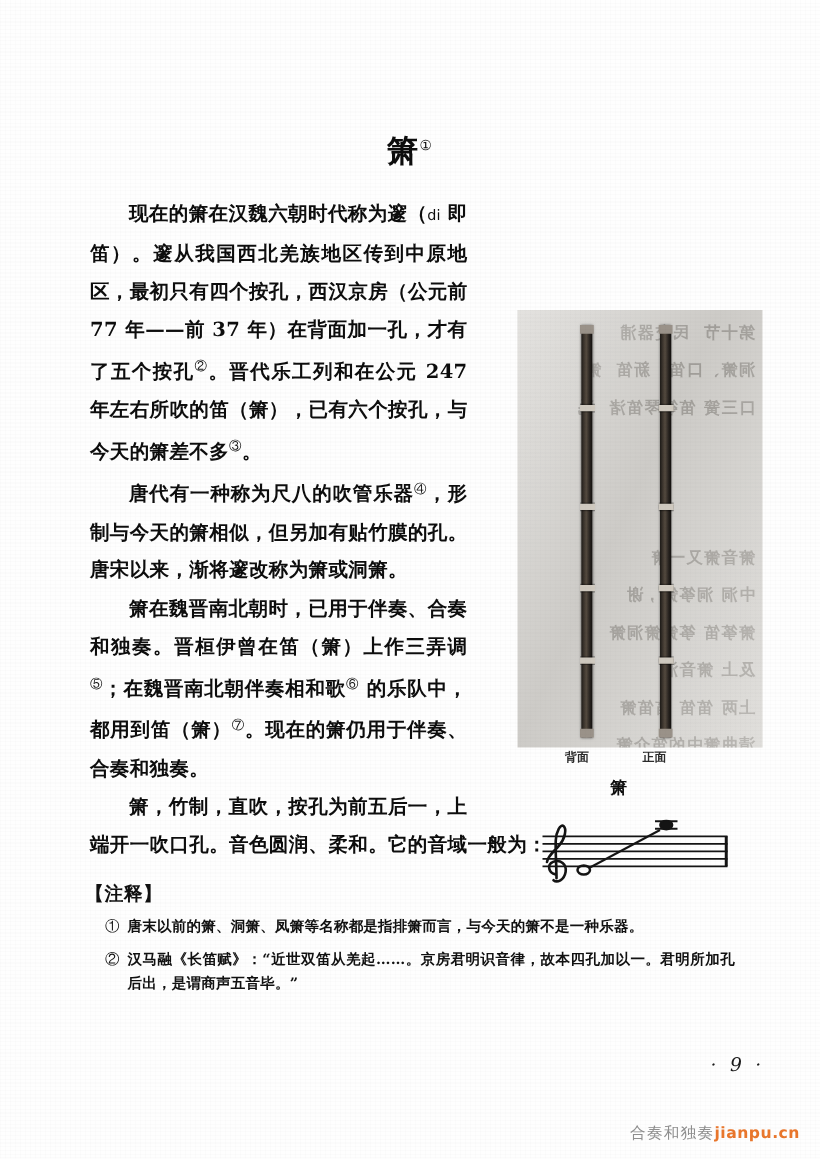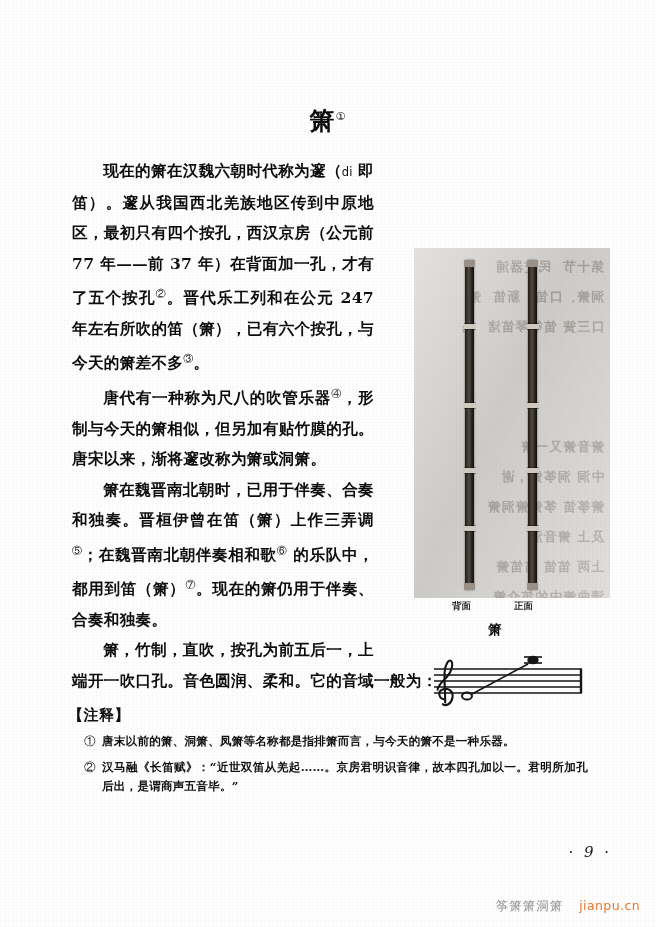--- a/index.html
+++ b/index.html
@@ -247,22 +247,23 @@
     z-index: 45;
     white-space: nowrap;
     font-family: "DejaVu Sans", "Liberation Sans", sans-serif;
   }
   #watermark .wm-cn {
     color: #8e8e8e;
     letter-spacing: 1px;
   }
   #watermark .wm-en {
     color: #e8762c;
-    margin-left: 16px;
+    margin-left: 0;
     letter-spacing: 0.4px;
+    font-weight: bold;
   }
 </style>
 </head>
 <body>
 
 <div id="page">
 
   <div class="doc-title">
     <span>箫</span><span class="sup">①</span>
   </div>
@@ -366,16 +367,16 @@
 
     <div class="note-row">
       <div class="note-num">②</div>
       <div class="note-text">汉马融《长笛赋》：“近世双笛从羌起……。京房君明识音律，故本四孔加以一。君明所加孔后出，是谓商声五音毕。”</div>
     </div>
   </div>
 
   <div id="page-number">· 9 ·</div>
 
   <div id="watermark">
-    <span class="wm-cn">筝箫箫洞箫</span><span class="wm-en" style="color: rgb(232, 118, 44);">jianpu.cn</span>
+    <span class="wm-cn">合奏和独奏</span><span class="wm-en" style="color: rgb(232, 118, 44);">jianpu.cn</span>
   </div>
 
 </div>
 
 </body></html>

